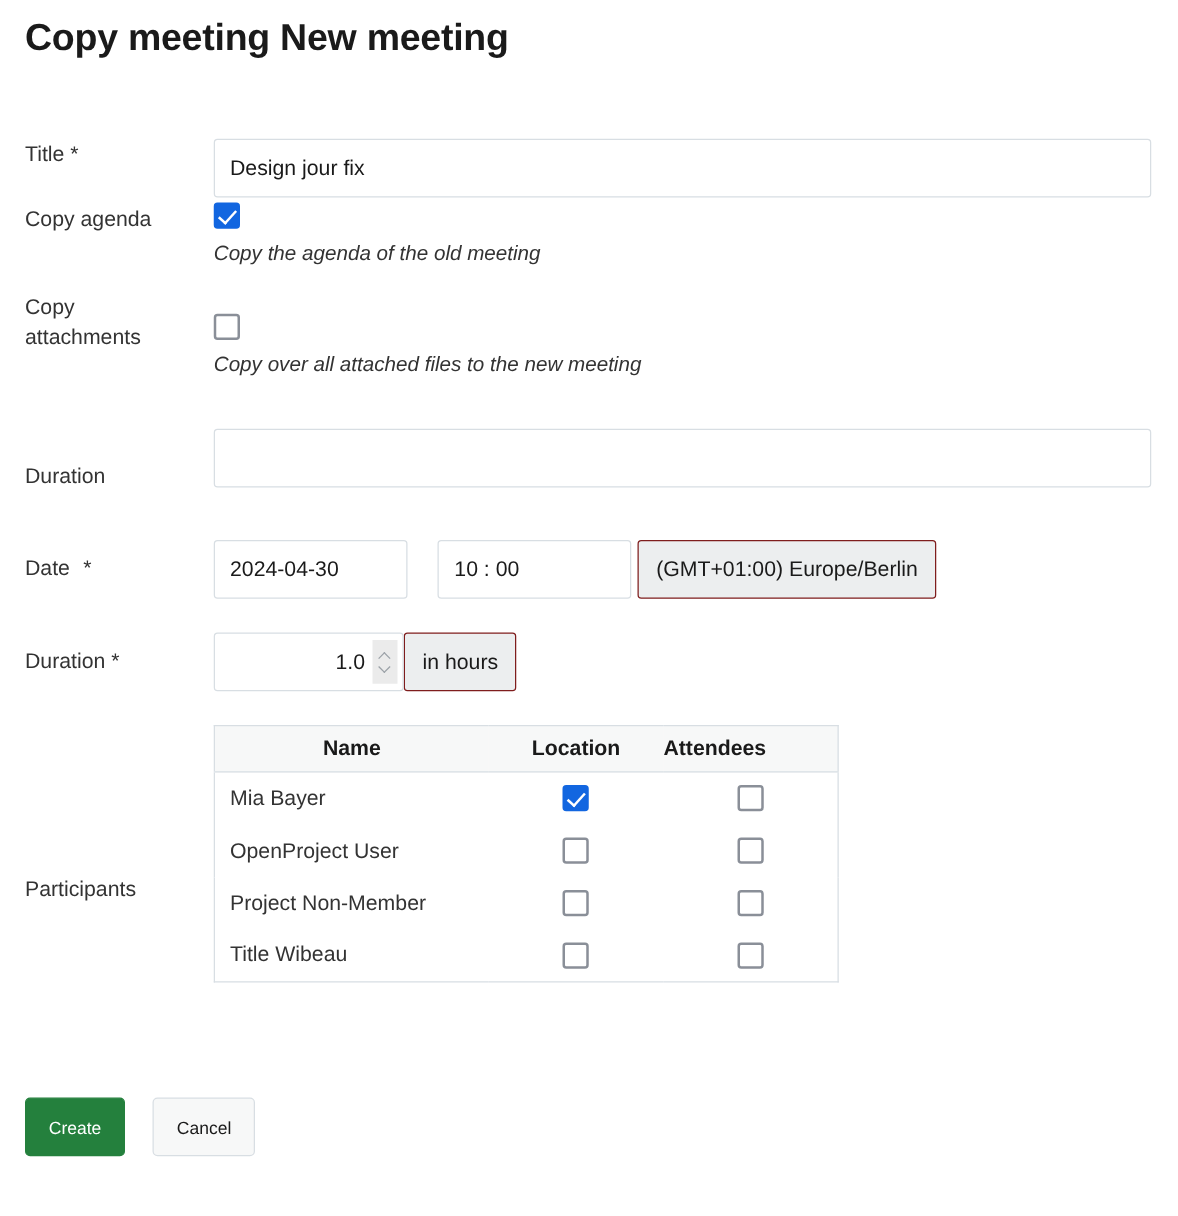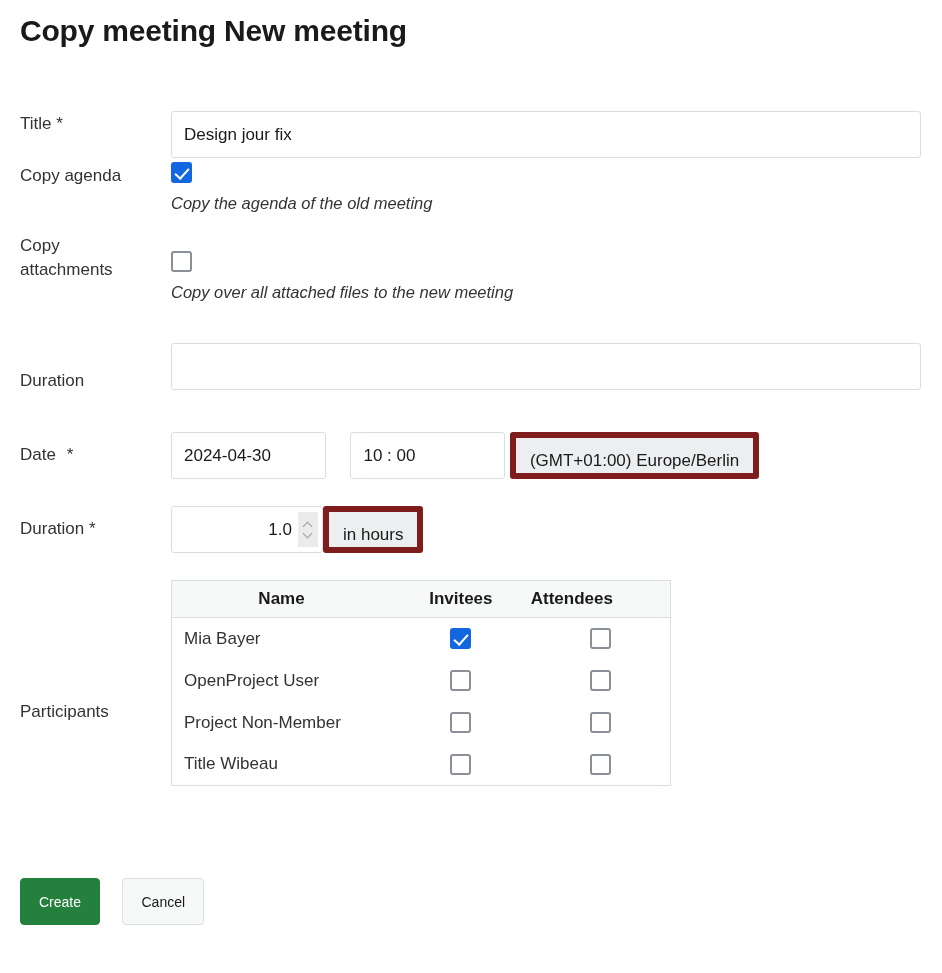--- a/index.html
+++ b/index.html
@@ -90,21 +90,21 @@
     font-size: 17px;
     color: #1a1a1a;
     padding: 0 12px;
     outline: none;
     display: inline-block;
     vertical-align: top;
   }
   .addon {
     height: 47px;
     line-height: 45px;
-    border: 6px solid #7f1d1d;
+    border: 1px solid #7f1d1d;
     border-radius: 3px;
     background: #eceeef;
     font-size: 17px;
     color: #1a1a1a;
     padding: 0 14px;
     display: inline-block;
     vertical-align: top;
     white-space: nowrap;
   }
 
@@ -261,21 +261,21 @@
       </div>
     </div>
 
     <div class="row" style="height:210px;">
       <div class="label" style="top:122px;">Participants</div>
       <div class="field" style="top:2px;">
         <table class="participants">
           <thead>
             <tr>
               <th class="col-name">Name</th>
-              <th class="col-inv">Invitees</th>
+              <th class="col-inv">Location</th>
               <th class="col-att">Attendees</th>
             </tr>
           </thead>
           <tbody>
             <tr>
               <td class="c-name">Mia Bayer</td>
               <td class="c-box">
                 <input class="cb" type="checkbox" checked="" style=""></td>
               <td class="c-box">
                 <input class="cb" type="checkbox" style=""></td>

